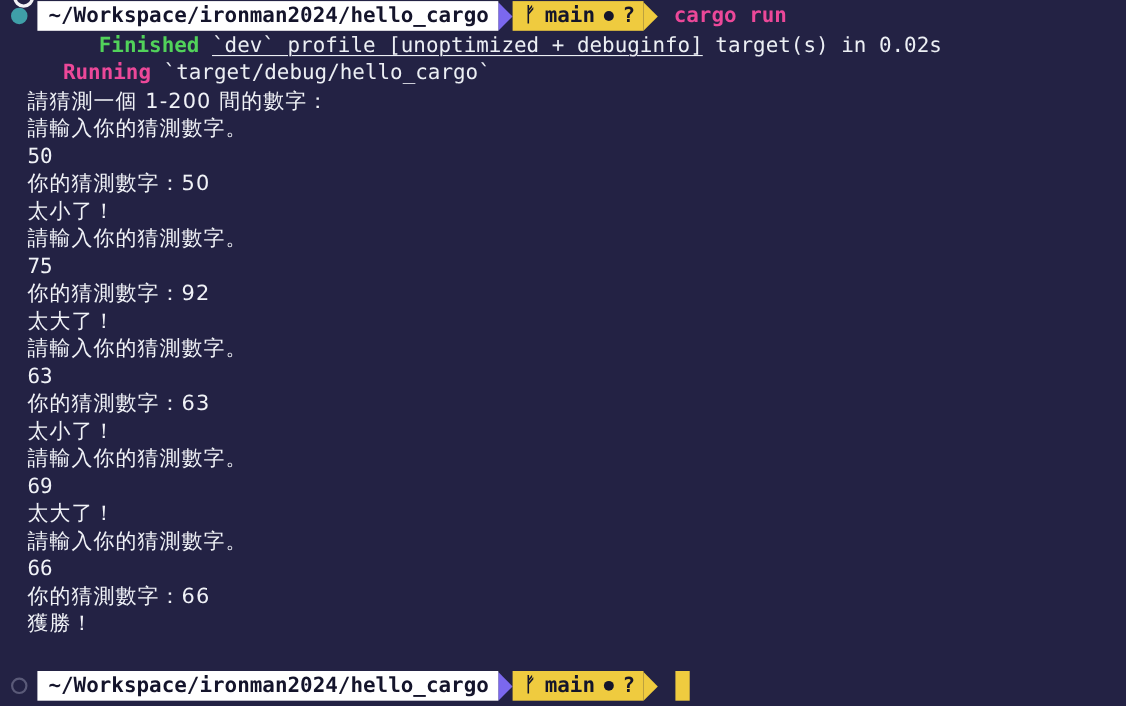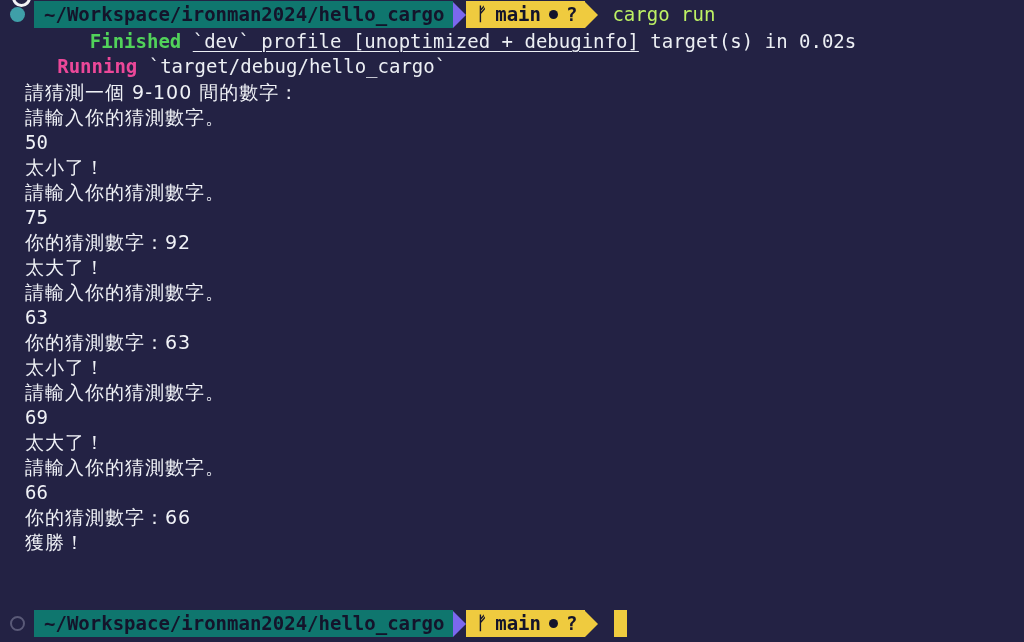--- a/index.html
+++ b/index.html
@@ -67,21 +67,21 @@
     height: 27px;
     display: flex;
     align-items: center;
     font-weight: bold;
     font-size: 19px;
     letter-spacing: 0px;
     position: relative;
     flex: 0 0 auto;
   }
   .seg-path {
-    background: #0f766e;
+    background: #ffffff;
     color: #14142b;
     padding: 0 9px 0 10px;
   }
   .seg-arrow-purple {
     width: 0; height: 0;
     border-top: 13.5px solid transparent;
     border-bottom: 13.5px solid transparent;
     border-left: 13px solid #7b68ee;
     flex: 0 0 auto;
   }
@@ -105,23 +105,23 @@
     transform: translateY(-1px);
   }
   .git-dirty-dot {
     display: inline-block;
     width: 9px;
     height: 9px;
     border-radius: 50%;
     background: #14142b;
   }
   .cmd {
-    color: #bef264;
+    color: #ec4899;
     padding-left: 14px;
-    font-weight: normal;
+    font-weight: bold;
     white-space: pre;
   }
 
   
   .cargo-line {
     white-space: pre;
     height: 25px;
     line-height: 25px;
   }
   .cargo-label {
@@ -187,23 +187,24 @@
     <span class="seg-arrow-yellow"></span>
     <span class="cmd">cargo run</span>
   </div>
 
   <div id="cargo-area">
       <div class="cargo-line"><span>    </span><span class="cargo-label" style="color: rgb(81, 210, 90); margin-left: 44px;">Finished</span> <span class="cargo-underline">`dev` profile [unoptimized + debuginfo]</span><span> target(s) in 0.02s</span></div>
       <div class="cargo-line"><span>     </span><span class="cargo-label" style="color: #ec4899;">Running</span> <span>`target/debug/hello_cargo`</span></div>
     </div>
 
   <div id="output-area">
-      <div class="out cjk">請猜測一個 9-100 間的數字：</div>
+      <div class="out cjk">請猜測一個 1-200 間的數字：</div>
       <div class="out cjk">請輸入你的猜測數字。</div>
       <div class="out">50</div>
+      <div class="out cjk">你的猜測數字：50</div>
       <div class="out cjk">太小了！</div>
       <div class="out cjk">請輸入你的猜測數字。</div>
       <div class="out">75</div>
       <div class="out cjk">你的猜測數字：92</div>
       <div class="out cjk">太大了！</div>
       <div class="out cjk">請輸入你的猜測數字。</div>
       <div class="out">63</div>
       <div class="out cjk">你的猜測數字：63</div>
       <div class="out cjk">太小了！</div>
       <div class="out cjk">請輸入你的猜測數字。</div>

